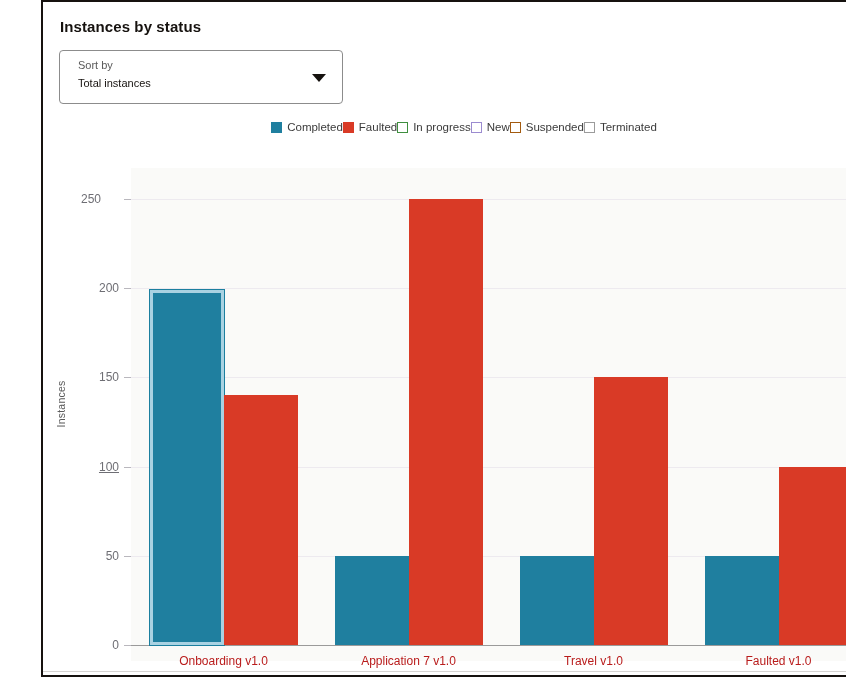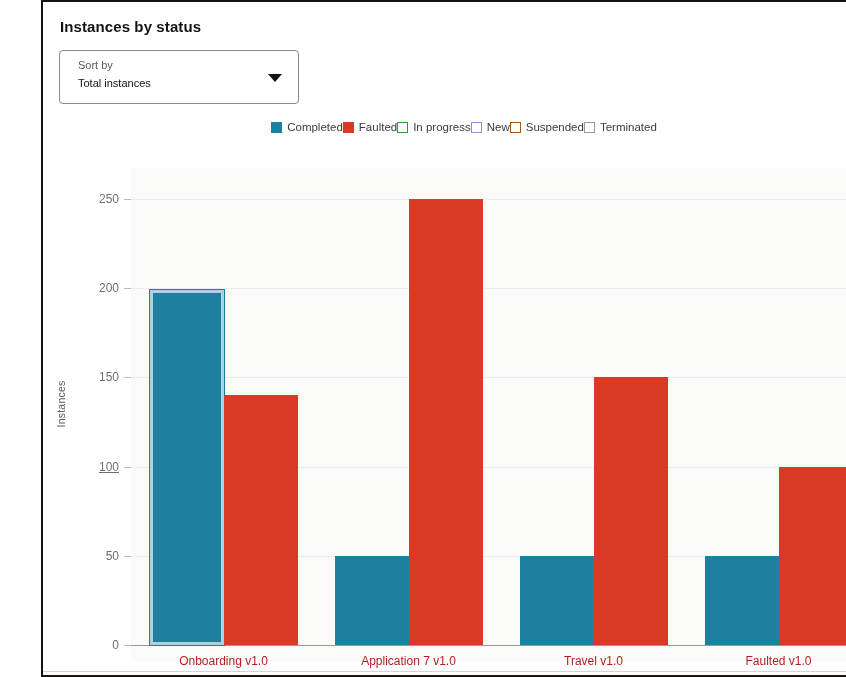--- a/index.html
+++ b/index.html
@@ -32,21 +32,21 @@
     font-weight: bold;
     color: #16120f;
     letter-spacing: 0.1px;
   }
 
   
   .sort-select {
     position: absolute;
     left: 16px;
     top: 48px;
-    width: 240px;
+    width: 284px;
     height: 54px;
     box-sizing: border-box;
     border: 1px solid #8c8c8c;
     border-radius: 4px;
     background: #ffffff;
     cursor: pointer;
   }
   .sort-select .sort-label {
     position: absolute;
     left: 18px;
@@ -242,21 +242,21 @@
         <div class="tick-dash" style="top: 314.6px;"></div>
         <div class="ytick-label" style="top: 308.6px; text-decoration: underline;">100</div>
         <div class="gridline" style="top: 225.4px;"></div>
         <div class="tick-dash" style="top: 225.4px;"></div>
         <div class="ytick-label" style="top: 219.4px;">150</div>
         <div class="gridline" style="top: 136.2px;"></div>
         <div class="tick-dash" style="top: 136.2px;"></div>
         <div class="ytick-label" style="top: 130.2px;">200</div>
         <div class="gridline" style="top: 47px;"></div>
         <div class="tick-dash" style="top: 47px;"></div>
-        <div class="ytick-label" style="top: 41px;">250</div>
+        <div class="ytick-label" style="top: 41px; text-align: center;">250</div>
       </div>
     <div id="bars-layer">
         <div class="bar selected" title="Completed: 199" style="left: 106.5px; width: 74px; height: 355.016px; top: 137.984px; background: rgb(31, 127, 159);"></div>
         <div class="bar" title="Faulted: 140" style="left: 180.5px; width: 74px; height: 249.76px; top: 243.24px; background: rgb(217, 58, 38);"></div>
         <div class="bar" title="Completed: 50" style="left: 291.5px; width: 74px; height: 89.2px; top: 403.8px; background: rgb(31, 127, 159);"></div>
         <div class="bar" title="Faulted: 250" style="left: 365.5px; width: 74px; height: 446px; top: 47px; background: rgb(217, 58, 38);"></div>
         <div class="bar" title="Completed: 50" style="left: 476.5px; width: 74px; height: 89.2px; top: 403.8px; background: rgb(31, 127, 159);"></div>
         <div class="bar" title="Faulted: 150" style="left: 550.5px; width: 74px; height: 267.6px; top: 225.4px; background: rgb(217, 58, 38);"></div>
         <div class="bar" title="Completed: 50" style="left: 661.5px; width: 74px; height: 89.2px; top: 403.8px; background: rgb(31, 127, 159);"></div>
         <div class="bar" title="Faulted: 100" style="left: 735.5px; width: 74px; height: 178.4px; top: 314.6px; background: rgb(217, 58, 38);"></div>

